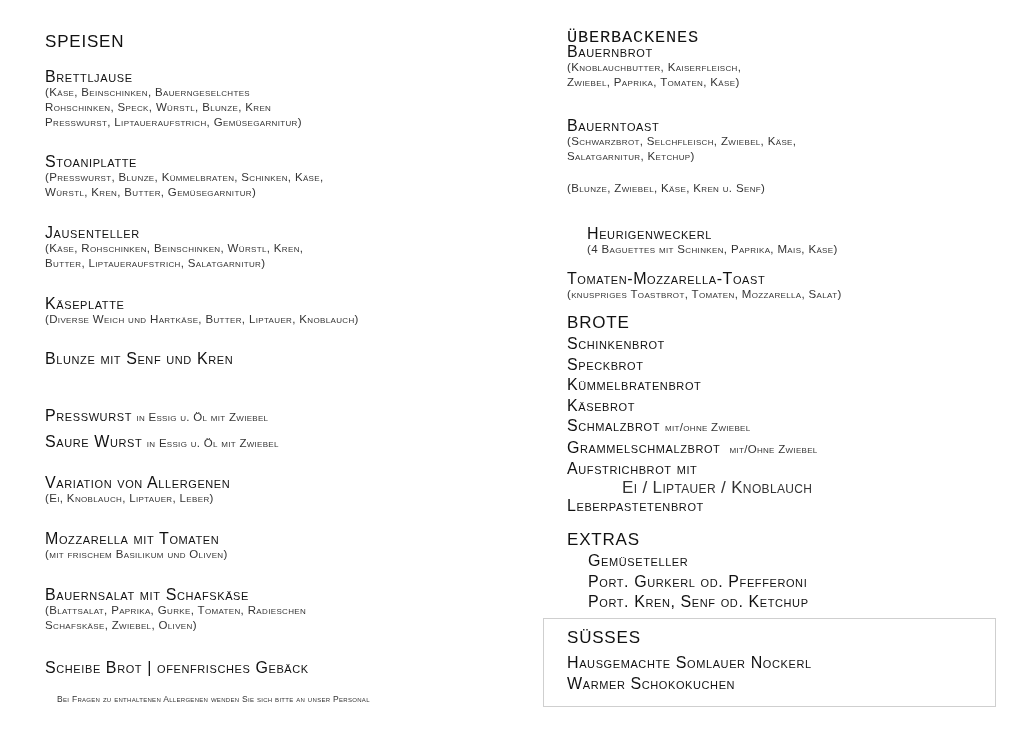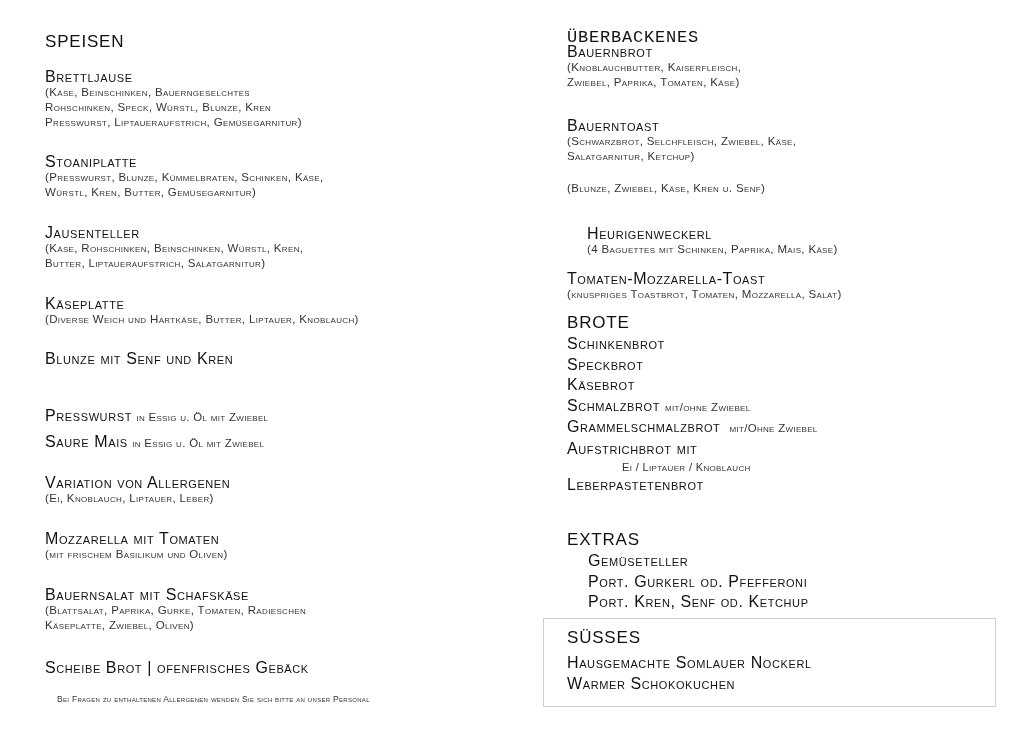--- a/index.html
+++ b/index.html
@@ -41,21 +41,21 @@
       letter-spacing: 0.3px;
       color: #333;
     }
     .list-item {
       font-size: 16px;
       letter-spacing: 0.6px;
       color: #111;
       line-height: 20.5px;
     }
     .sub-indent {
-      font-size: 11px;
+      font-size: 17px;
       letter-spacing: 0.35px;
       color: #333;
       padding-left: 55px;
       line-height: 16px;
     }
     .footnote {
       font-size: 8.5px;
       letter-spacing: 0.3px;
       color: #333;
       padding-left: 12px;
@@ -101,38 +101,38 @@
   </div>
 
   <div class="abs item-title" style="left:45px; top:350px;">Blunze mit Senf und Kren</div>
 
   <div class="abs" style="left:45px; top:392px;margin-top:15px;">
     <span class="item-title">Presswurst</span>
     <span class="inline-note">in Essig u. Öl mit Zwiebel</span>
   </div>
 
   <div class="abs" style="left:45px; top:433px;">
-    <span class="item-title">Saure Mais</span>
+    <span class="item-title">Saure Wurst</span>
     <span class="inline-note">in Essig u. Öl mit Zwiebel</span>
   </div>
 
   <div class="abs" style="left:45px; top:474px;">
     <div class="item-title">Variation von Allergenen</div>
     <div class="item-desc">(Ei, Knoblauch, Liptauer, Leber)</div>
   </div>
 
   <div class="abs" style="left:45px; top:530px;">
     <div class="item-title">Mozzarella mit Tomaten</div>
     <div class="item-desc">(mit frischem Basilikum und Oliven)</div>
   </div>
 
   <div class="abs" style="left:45px; top:586px;">
     <div class="item-title">Bauernsalat mit Schafskäse</div>
     <div class="item-desc">(Blattsalat, Paprika, Gurke, Tomaten, Radieschen</div>
-    <div class="item-desc">Käseplatte, Zwiebel, Oliven)</div>
+    <div class="item-desc">Schafskäse, Zwiebel, Oliven)</div>
   </div>
 
   <div class="abs item-title" style="left:45px; top:659px;">Scheibe Brot | ofenfrisches Gebäck</div>
 
   <div class="abs footnote" style="left:45px; top:694px;">Bei Fragen zu enthaltenen Allergenen wenden Sie sich bitte an unser Personal</div>
 </div>
 
 <div>
 
   <div class="abs section-title" style="left:567px; top:28px;font-family:Liberation Mono, monospace;">ÜBERBACKENES</div>
@@ -160,20 +160,21 @@
 
   <div class="abs" style="left:567px; top:270px;">
     <div class="item-title">Tomaten-Mozzarella-Toast</div>
     <div class="item-desc">(knuspriges Toastbrot, Tomaten, Mozzarella, Salat)</div>
   </div>
 
   <div class="abs section-title" style="left:567px; top:313px;">BROTE</div>
   <div class="abs" style="left:567px; top:334px;">
     <div class="list-item">Schinkenbrot</div>
     <div class="list-item">Speckbrot</div>
+    <div class="list-item">Kümmelbratenbrot</div>
     <div class="list-item">Käsebrot</div>
     <div class="list-item">
       <span>Schmalzbrot</span>
       <span class="inline-note">mit/ohne Zwiebel</span>
     </div>
     <div class="list-item">
       <span>Grammelschmalzbrot</span>
       <span class="inline-note" style="margin-left:4px;">mit/Ohne Zwiebel</span>
     </div>
     <div class="list-item">Aufstrichbrot mit</div>

